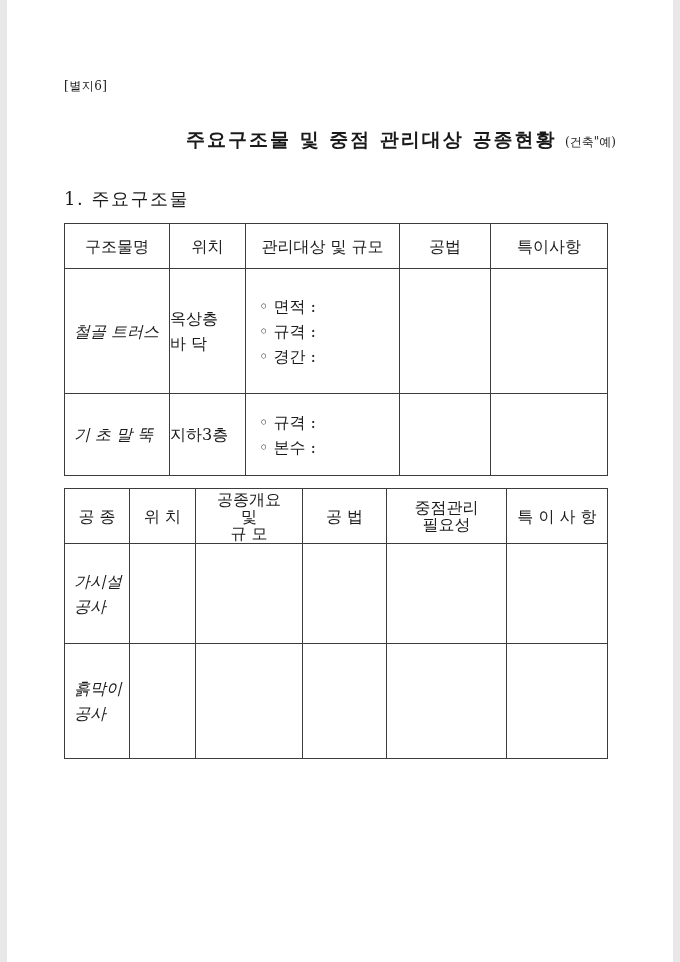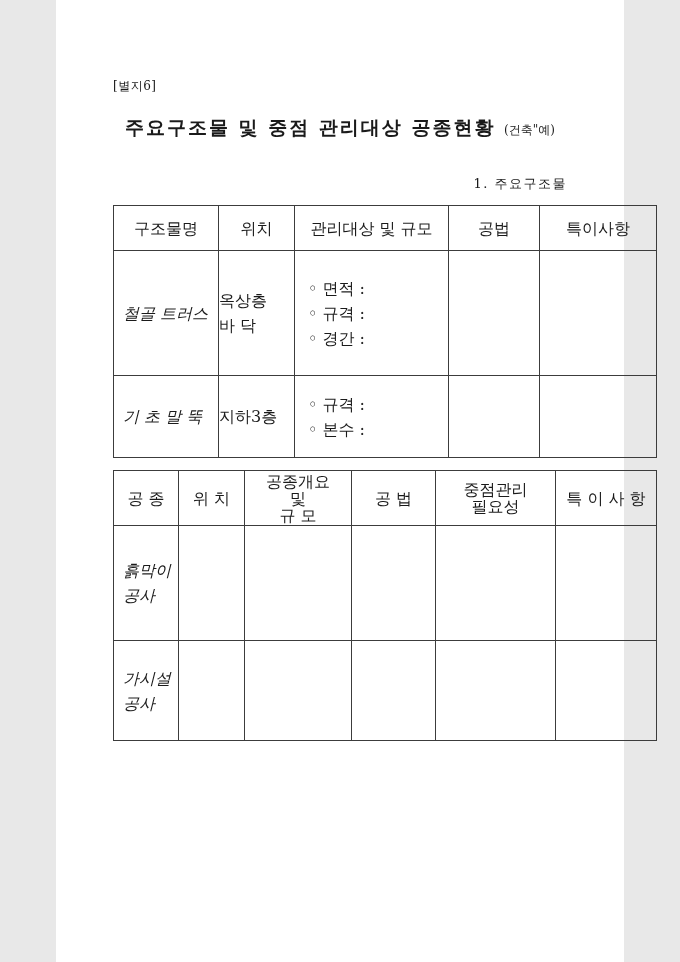--- a/index.html
+++ b/index.html
@@ -1,28 +1,28 @@
 <!DOCTYPE html>
 <html><head>
 <meta charset="utf-8">
 <style>
   * { margin:0; padding:0; box-sizing:border-box; }
   html,body { background:#e8e8e8; }
   .page {
-    width:568px; height:962px; margin:0 auto; background:#ffffff;
+    width:666px; height:962px; margin:0 auto; background:#ffffff;
     font-family:"DejaVu Serif","Liberation Serif",serif; color:#1a1a1a;
     padding:78px 57px 0 57px; position:relative;
   }
   .form-label { font-size:12px; letter-spacing:0.5px; }
   .doc-title {
-    margin-top:20px; text-align:center; font-size:19px; font-weight:bold;
+    margin-top:32px; text-align:right; font-size:19px; font-weight:bold;
     letter-spacing:2px; white-space:nowrap;
   }
   .doc-title .suffix { font-size:12px; font-weight:normal; letter-spacing:0; }
-  .section-heading { margin-top:34px; font-size:13px; letter-spacing:1.5px;text-align:right; }
+  .section-heading { margin-top:34px; font-size:18px; letter-spacing:1.5px; }
   table.form-table {
     margin-top:12px; width:543px; border-collapse:collapse; table-layout:fixed;
   }
   table.form-table th, table.form-table td {
     border:1px solid #3c3c3c; font-size:16px; font-weight:normal;
     vertical-align:middle; overflow:hidden;
   }
   table.form-table th { text-align:center; line-height:17px; }
   td.center { text-align:center; }
   td.name-cell { text-align:left; padding-left:9px; line-height:25px;font-style:italic; }
@@ -114,34 +114,34 @@
         <div>공  법</div>
       </th>
       <th>
         <div>중점관리</div>
         <div>필요성</div>
       </th>
       <th>
         <div>특 이 사 항</div>
       </th>
     </tr>
-    <tr style="height:115px">
+    <tr style="height:100px">
       <td class="name-cell">
-        <div>흙막이</div>
+        <div>가시설</div>
         <div>공사</div>
       </td>
       <td class="center"></td>
       <td class="center"></td>
       <td class="center"></td>
       <td class="center"></td>
       <td class="center"></td>
     </tr>
-    <tr style="height:100px">
+    <tr style="height:115px">
       <td class="name-cell">
-        <div>가시설</div>
+        <div>흙막이</div>
         <div>공사</div>
       </td>
       <td class="center"></td>
       <td class="center"></td>
       <td class="center"></td>
       <td class="center"></td>
       <td class="center"></td>
     </tr>
   </tbody>
     </table>

